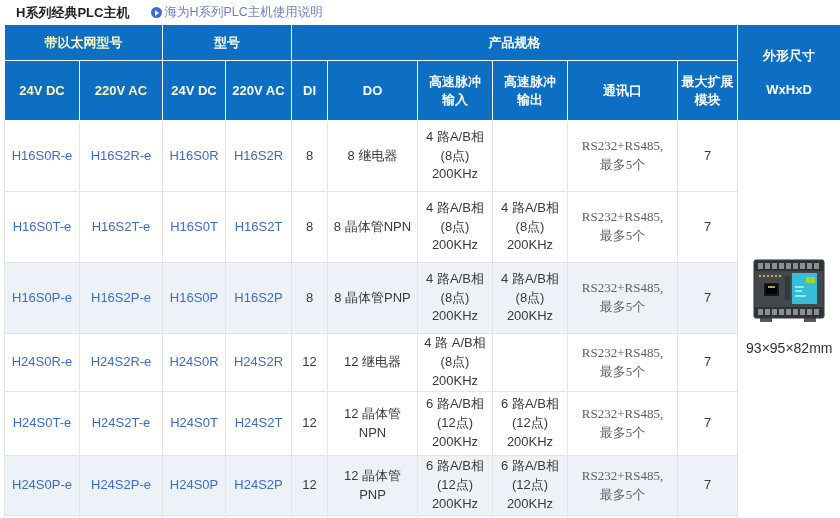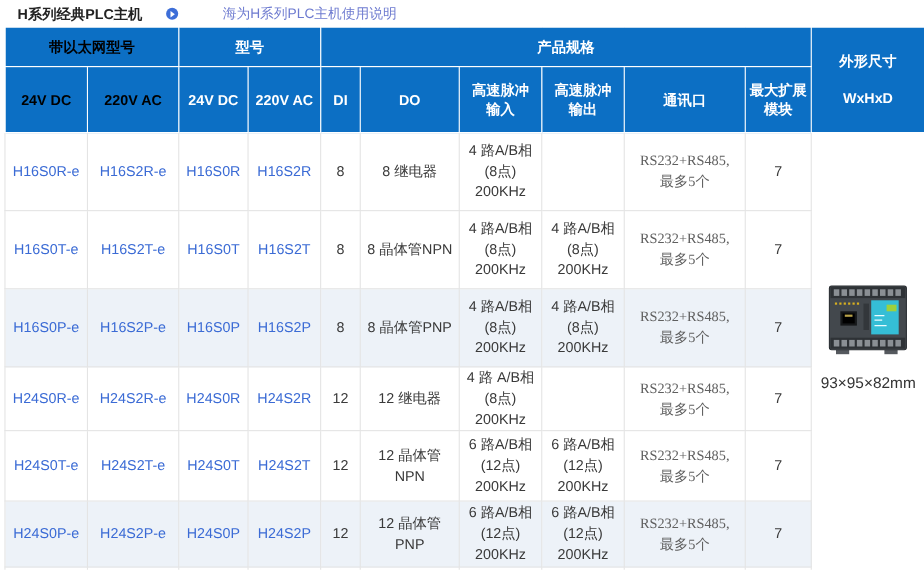--- a/index.html
+++ b/index.html
@@ -2,33 +2,33 @@
 <html><head>
 <meta charset="utf-8">
 <style>
   * { margin:0; padding:0; box-sizing:border-box; }
   html,body { width:840px; height:518px; overflow:hidden; background:#fff;
               font-family:"Liberation Sans","DejaVu Sans",sans-serif; }
 
   
   .topbar { display:flex; align-items:center; padding:5px 0 4px 16px; height:24px; }
   .page-title { font-size:13px; font-weight:bold; color:#222; margin-right:22px; }
-  .doc-link { display:flex; align-items:center; font-size:12.5px; color:#6e7bd0; cursor:pointer;gap:38px; }
+  .doc-link { display:flex; align-items:center; font-size:12.5px; color:#6e7bd0; cursor:pointer; }
   .doc-link .icon { width:11px; height:11px; border-radius:50%; background:#3d6ed8;
                     display:inline-flex; align-items:center; justify-content:center; margin-right:2px; }
   .doc-link .icon::after { content:""; display:block; width:0; height:0;
                     border-left:4px solid #fff; border-top:3px solid transparent; border-bottom:3px solid transparent; margin-left:1px; }
 
   
   table { border-collapse:collapse; table-layout:fixed; width:836px; margin-left:4px; }
   th { background:#0c6fc4; color:#fff; font-size:13px; font-weight:bold;
        border:1px solid #ffffff; text-align:center; vertical-align:middle; white-space:pre-line; }
   tr.grp-row { height:36px; }
   tr.sub-row { height:60px; }
-  th.eth { color:#000000; }
+  th.eth { color:#fef9c3; }
   th.dims { font-weight:bold; line-height:2.6; font-size:13px; }
 
   td { border:1px solid #e4e4e4; text-align:center; vertical-align:middle;
        font-size:13px; color:#3a3a3a; white-space:pre-line; line-height:1.45; }
   tr.zebra td { background:#edf2f8; }
   .r0,.r1,.r2 { height:71px; }
   .r3 { height:58px; }
   .r4 { height:64px; }
   .r5 { height:60px; }
   tr.partial { height:14px; }

